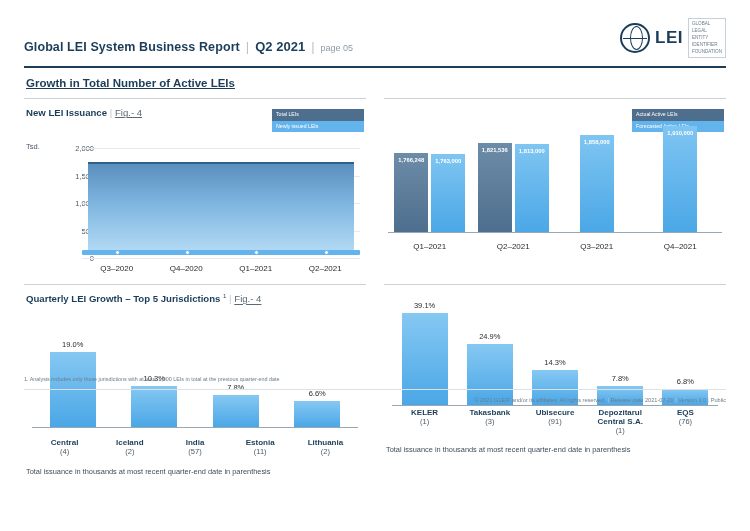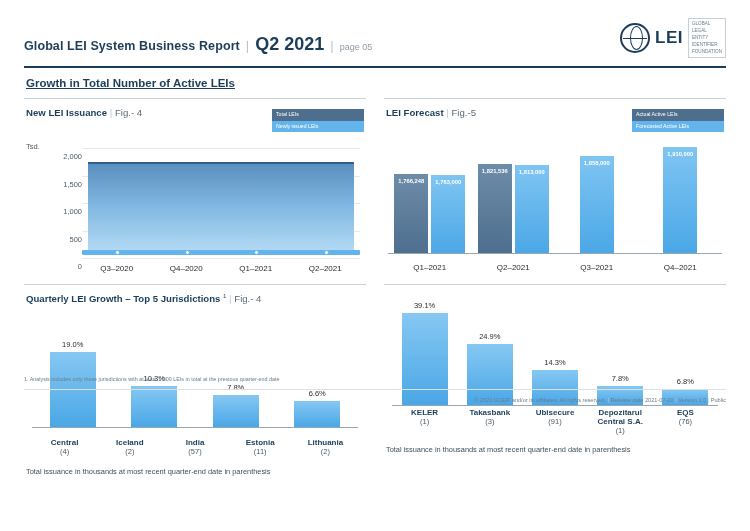--- a/index.html
+++ b/index.html
@@ -14,21 +14,21 @@
   .page { width: 750px; height: 410px; position: relative; padding: 0 24px; }
 
   
   .header {
     display: flex; align-items: center; justify-content: space-between;
     padding-top: 18px; padding-bottom: 6px;
   }
   .header-titleline { display: flex; align-items: baseline; gap: 6px; }
   .h-title { font-size: 12.5px; font-weight: bold; color: #1b3d59; letter-spacing: .1px; }
   .h-sep { color: #b9c3cb; font-weight: 300; font-size: 13px; }
-  .h-quarter { font-size: 18px; font-weight: bold; color: #1b3d59; }
+  .h-quarter { font-size: 13px; font-weight: bold; color: #1b3d59; }
   .h-page { font-size: 9px; color: #8d9aa5; margin-top: 20px; }
 
   .logo { display: flex; align-items: center; gap: 5px; }
   .logo-globe {
     width: 30px; height: 30px; border-radius: 50%;
     border: 2px solid #1b3d59; position: relative;
     background: #ffffff;
   }
   .logo-globe:before {
     content: ""; position: absolute; left: 50%; top: 1px; bottom: 1px;
@@ -46,37 +46,37 @@
 
   
   .rule-top { border-top: 2px solid #1b3d59; margin-top: 2px; }
   .section-title { font-size: 11.5px; font-weight: bold; color: #1b3d59; padding: 9px 0 9px 2px; text-decoration: underline; }
 
   
   .grid { display: flex; gap: 18px; }
   .panel { flex: 1 1 0; border-top: 1px solid #c9d2d9; position: relative; }
   .panel-head { font-size: 9.6px; color: #3d4d5a; padding: 8px 0 2px 2px; }
   .panel-head b { color: #1b3d59; font-weight: bold; }
-  .panel-head .fig { color: #5a6a77; }
+  .panel-head .fig { color: #5a6a77; text-decoration: underline; }
   .panel-head .bar { color: #c0c8cf; }
 
   
   .legend { position: absolute; right: 2px; top: 10px; width: 92px; font-size: 5.2px; }
   .legend-row { color: #fff; padding: 3px 4px; line-height: 1; }
   .legend-row.dark { background: #4e6e8e; }
   .legend-row.light { background: #63b4ec; }
 
   
   .chart { position: relative; }
   .axis-line { position: absolute; left: 0; right: 0; bottom: 0; border-bottom: 1px solid #9aa7b2; }
 
   
   .fig4 { height: 150px; position: relative; margin-top: 4px; }
   .f4-ylab { position: absolute; left: 2px; top: 18px; font-size: 7.5px; color: #4a5a67; }
-  .f4-yaxis { position: absolute; left: 24px; top: 24px; width: 34px; height: 110px; margin-top: 8px; }
+  .f4-yaxis { position: absolute; left: 36px; top: 24px; width: 34px; height: 110px; }
   .f4-tick { position: absolute; right: 0; font-size: 7.5px; color: #4a5a67; transform: translateY(-50%); }
   .f4-plot { position: absolute; left: 58px; right: 6px; top: 24px; height: 110px; }
   .f4-gridline { position: absolute; left: 0; right: 0; border-top: 1px solid #e4e9ed; }
   .f4-area {
     position: absolute; left: 2%; right: 2%; bottom: 4px; height: 92px;
     background: linear-gradient(180deg, #5b8fbe 0%, #7fb6e0 45%, #b6dcf6 100%);
     border-top: 2px solid #2f5f8a;
   }
   .f4-line { position: absolute; left: 0; right: 0; bottom: 3px; height: 5px;
     background: #63b4ec; border-radius: 1px; }
@@ -187,25 +187,20 @@
         <div class="f4-xlabels">
           <div>Q3–2020</div>
           <div>Q4–2020</div>
           <div>Q1–2021</div>
           <div>Q2–2021</div>
         </div>
       </div>
     </div>
 
     <div class="panel">
-      <div class="panel-head">
-        <b>LEI Forecast</b>
-        <span class="bar">|</span>
-        <span class="fig">Fig.-5</span>
-      </div>
 
       <div class="legend">
         <div class="legend-row dark">Actual Active LEIs</div>
         <div class="legend-row light">Forecasted Active LEIs</div>
       </div>
 
       <div class="fig5 chart">
         <div class="f5-plot">
           <div class="f5-group">
             <div class="f5-bar dark" style="height:72%">

